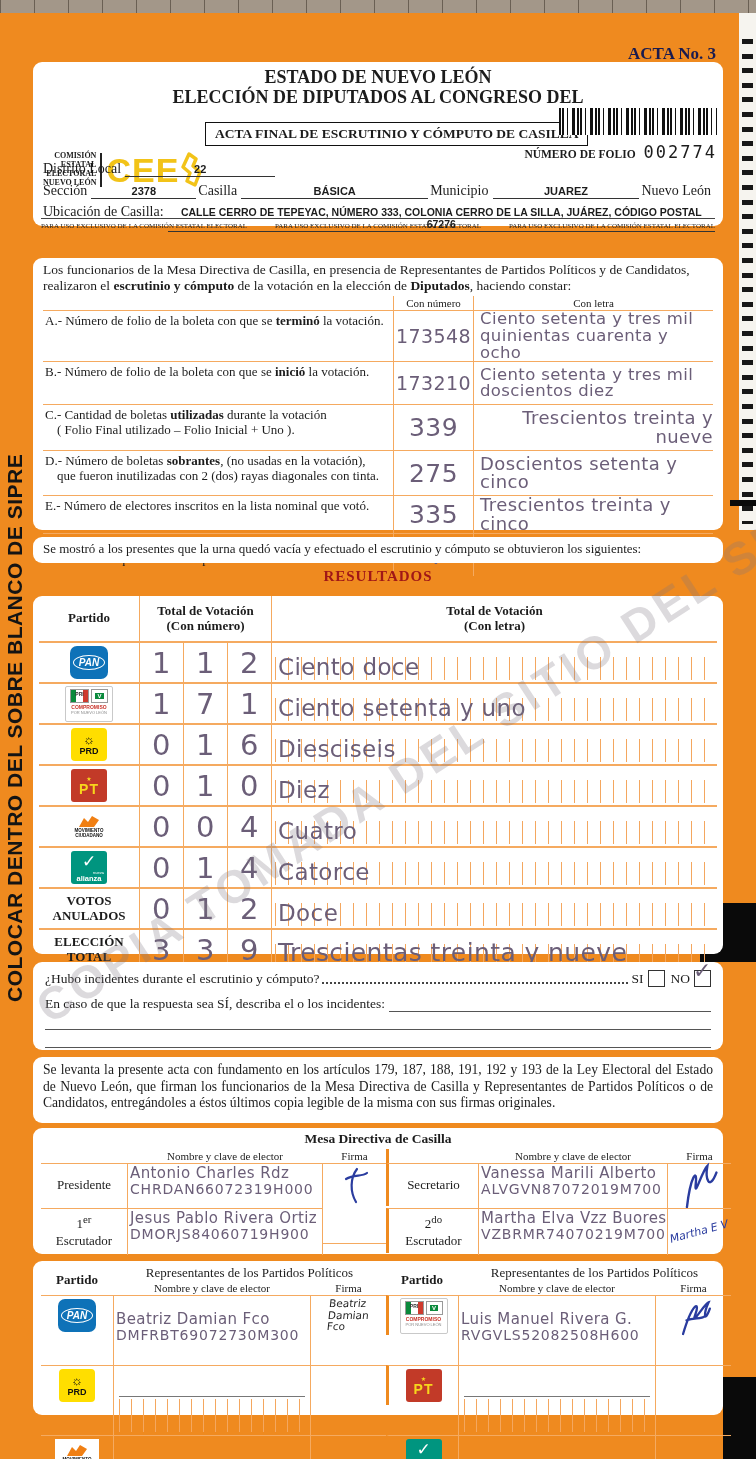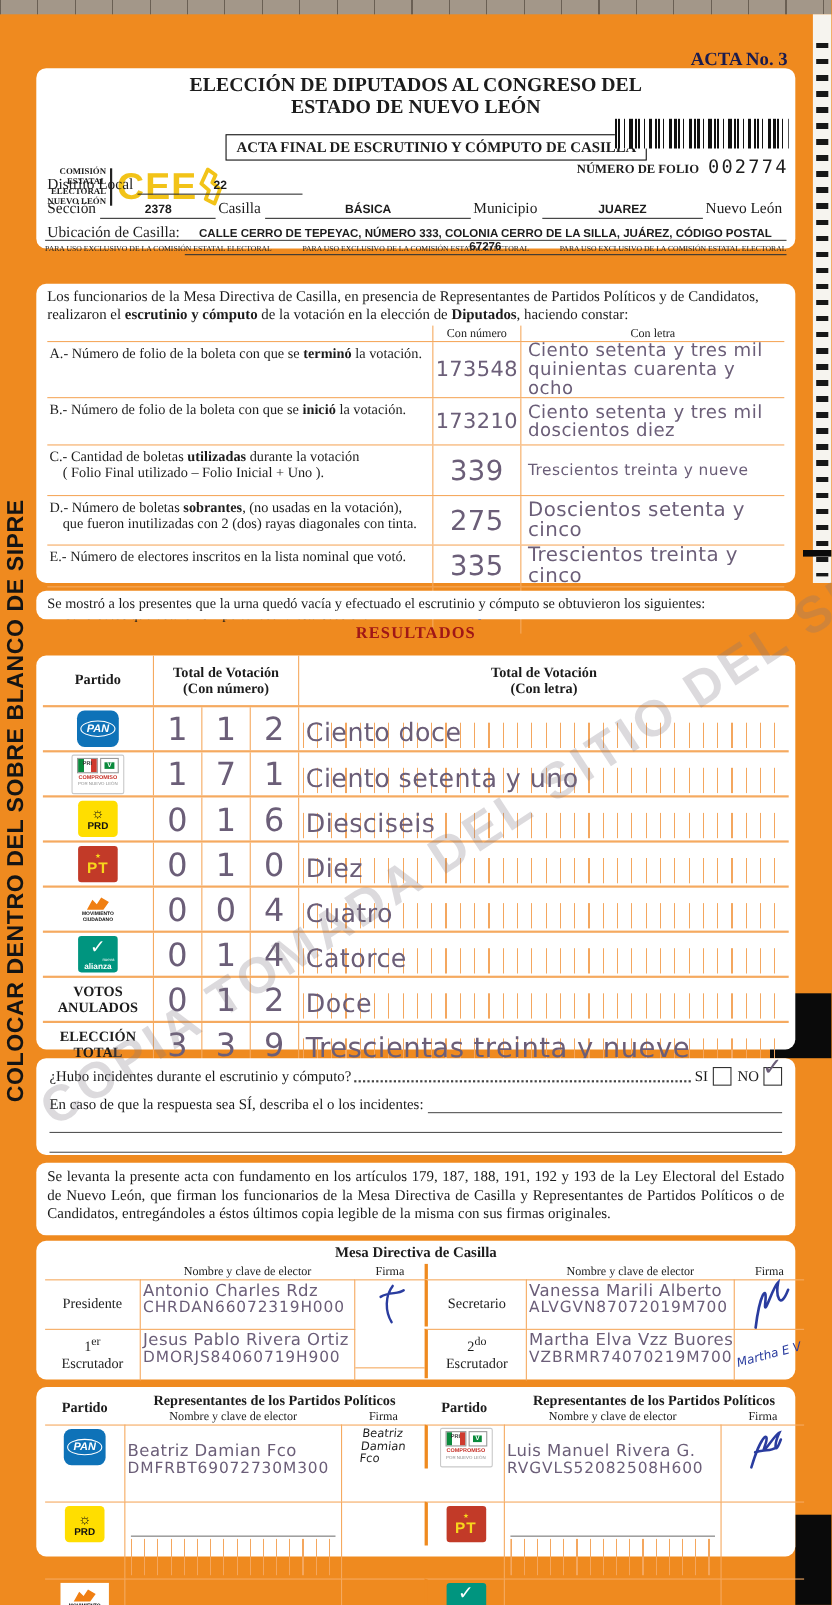--- a/index.html
+++ b/index.html
@@ -151,21 +151,21 @@
   .mg-rdiv{border-left:3px solid #EF8A1F;}
   .mg-row1{height:42px;} .mg-row2{height:44px;}
   .hw-n{font-size:15px;line-height:1.15;white-space:nowrap;}
   .hw-c{font-size:14px;letter-spacing:.8px;line-height:1.1;white-space:nowrap;}
   .sig-txt{font-style:italic;font-size:11px;white-space:nowrap;}
   .rot{display:inline-block;transform:rotate(-15deg);}
 
   
   #p-reps{top:1261px;height:154px;}
   .reps-grid{display:grid;grid-template-columns:72px 198px 75px 72px 198px 75px;margin:3px 8px 0;}
-  .rp-h1{font-weight:bold;font-size:13px;text-align:center;padding:1px 0;}
+  .rp-h1{font-weight:normal;font-size:13px;text-align:center;padding:1px 0;}
   .rp-h2{font-size:11px;text-align:center;color:#222;padding:0 0 1px;}
   .rp-partido{grid-row:span 2;display:flex;align-items:center;justify-content:center;
     font-weight:bold;font-size:13px;}
   .rp-c{border-top:1px solid #F5AA60;position:relative;}
   .rp-name{border-left:1px solid #F5AA60;border-right:1px solid #F5AA60;padding:15px 2px;}
   .rp-row{height:39px;}
   .rp-logo{display:flex;align-items:center;justify-content:center;}
   .bl-ln{position:absolute;left:5px;right:5px;top:44%;border-top:1px solid #777;}
   .bl-tk{position:absolute;left:5px;right:5px;top:48%;bottom:3px;
     background:repeating-linear-gradient(90deg,#F4A75F 0 1px,transparent 1px 12px);}
@@ -182,22 +182,22 @@
 <div class="blk" id="blk1"></div>
 <div class="blk" id="blk2"></div>
 <div class="blk" id="blk3"></div>
 
 <div class="acta-no">ACTA No. 3</div>
 <div class="side-label">COLOCAR DENTRO DEL SOBRE BLANCO DE SIPRE</div>
 <div class="watermark">COPIA TOMADA DEL SITIO DEL SIPRE</div>
 
 <section class="panel" id="p-header">
   <div class="h-title">
+    <div>ESTADO DE NUEVO LEÓN</div>
     <div>ELECCIÓN DE DIPUTADOS AL CONGRESO DEL</div>
-    <div>ESTADO DE NUEVO LEÓN</div>
   </div>
   <div class="logo-row">
     <div class="org">
       <div>COMISIÓN</div>
       <div>ESTATAL</div>
       <div>ELECTORAL</div>
       <div>NUEVO LEÓN</div>
     </div>
     <div class="org-bar"></div>
     <div class="cee-txt">CEE</div>
@@ -263,21 +263,21 @@
         <div class="hw">doscientos diez</div>
       </div>
     </div>
     <div class="sc-row rC">
       <div class="sc-lbl"><span>C.- Cantidad de boletas </span><b>utilizadas</b><span> durante la votación</span>
         <div class="sc-l2">( Folio Final utilizado – Folio Inicial + Uno ).</div></div>
       <div class="sc-num sc-c2">
           <span class="hw n3">339</span>
         </div>
       <div class="sc-let sc-c3">
-        <div class="hw" style="font-size:14px;">Trescientos treinta y nueve</div>
+        <div class="hw" style="font-size:18px;text-align:right;">Trescientos treinta y nueve</div>
       </div>
     </div>
     <div class="sc-row rD">
       <div class="sc-lbl"><span>D.- Número de boletas </span><b>sobrantes</b><span>, (no usadas en la votación),</span>
         <div class="sc-l2">que fueron inutilizadas con 2 (dos) rayas diagonales con tinta.</div></div>
       <div class="sc-num sc-c2">
           <span class="hw n3">275</span>
         </div>
       <div class="sc-let sc-c3">
         <div class="hw" style="font-size:18px;">Doscientos setenta y cinco</div>

